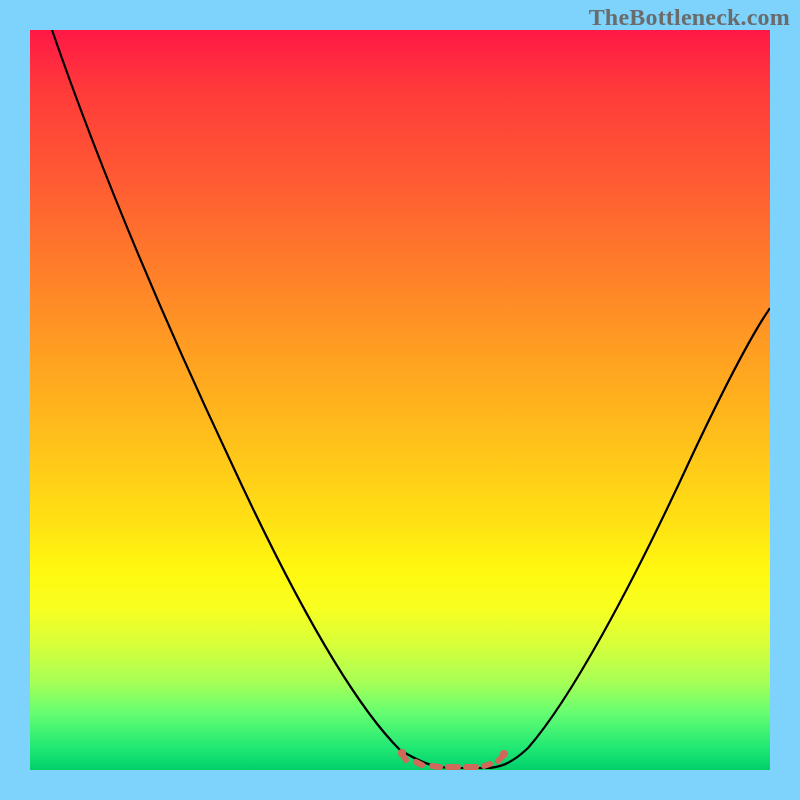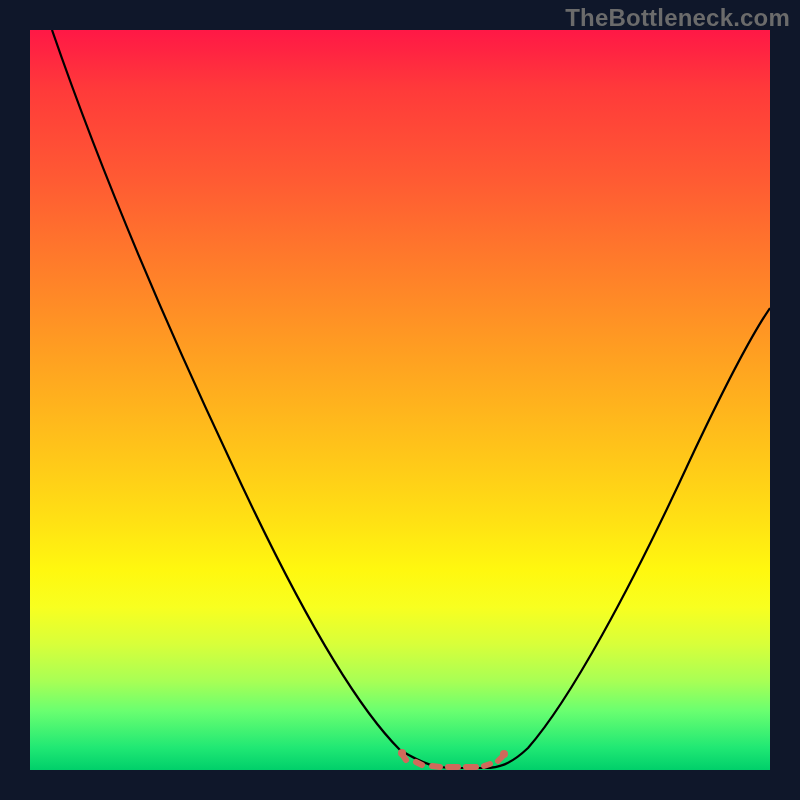--- a/index.html
+++ b/index.html
@@ -8,21 +8,22 @@
     width: 800px;
     height: 800px;
     background: #000;
     overflow: hidden;
     font-family: Arial, Helvetica, sans-serif;
   }
   .frame {
     position: relative;
     width: 800px;
     height: 800px;
-    background: #0f172a;
+    background: #7dd3fc;
+    font-family: Liberation Serif, serif;
   }
   .watermark {
     position: absolute;
     top: 4px;
     right: 10px;
     color: #6b6b6b;
     font-size: 24px;
     font-weight: 600;
     letter-spacing: 0.2px;
     z-index: 30;

